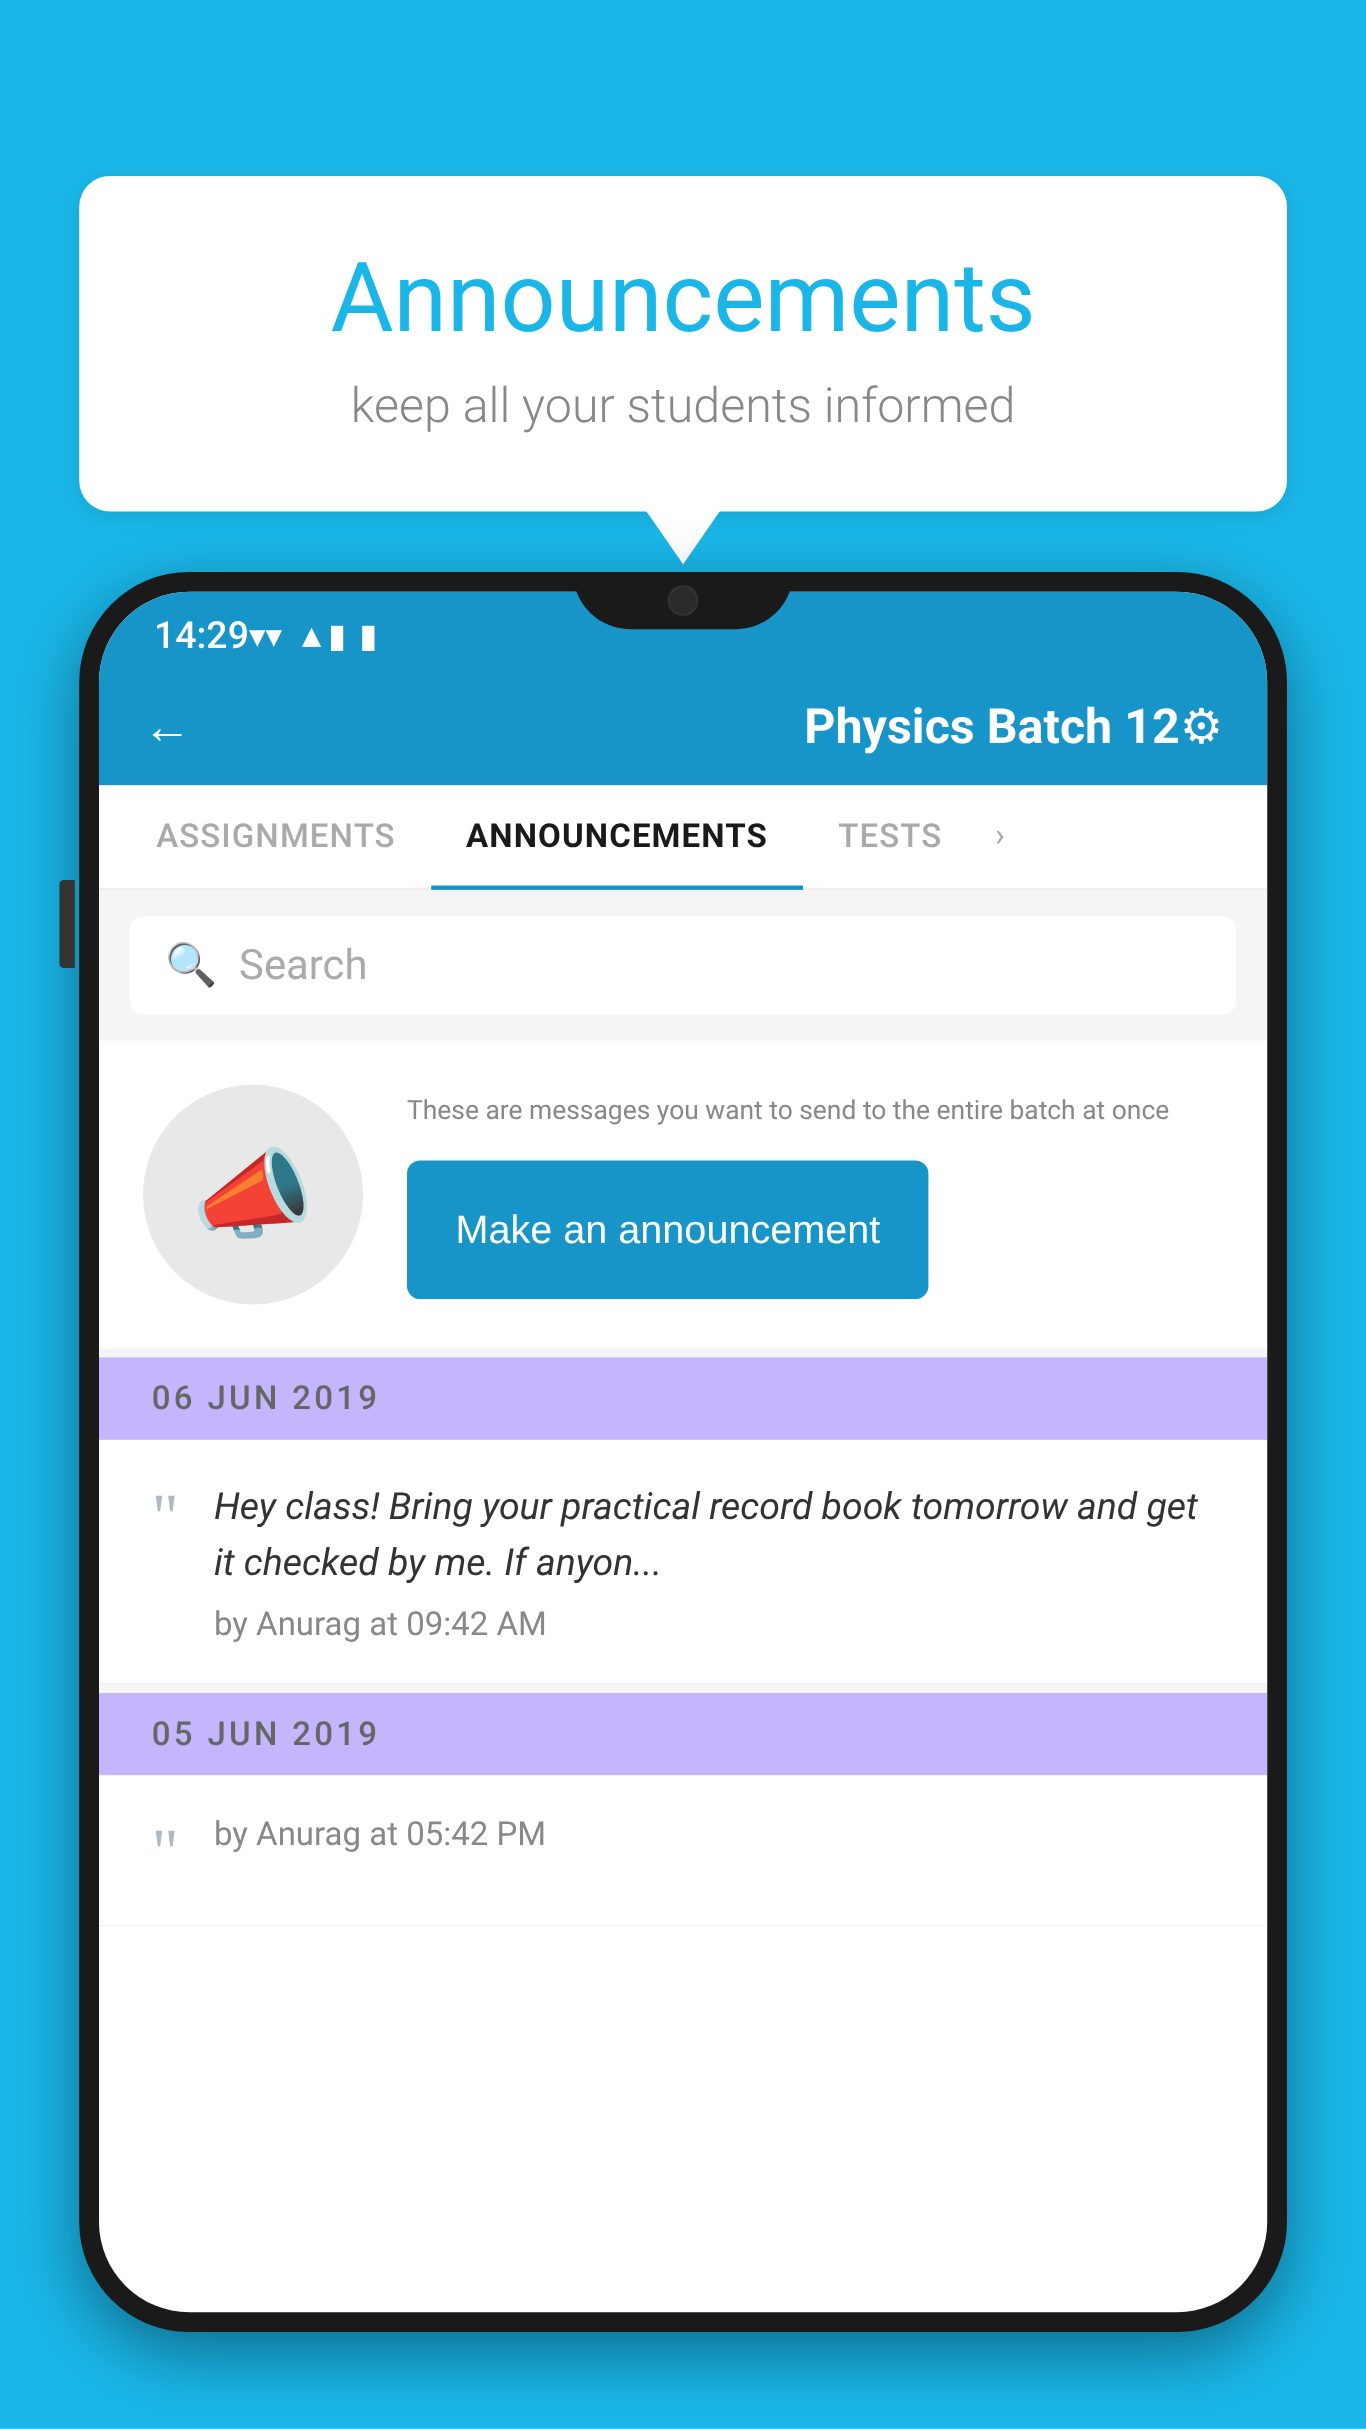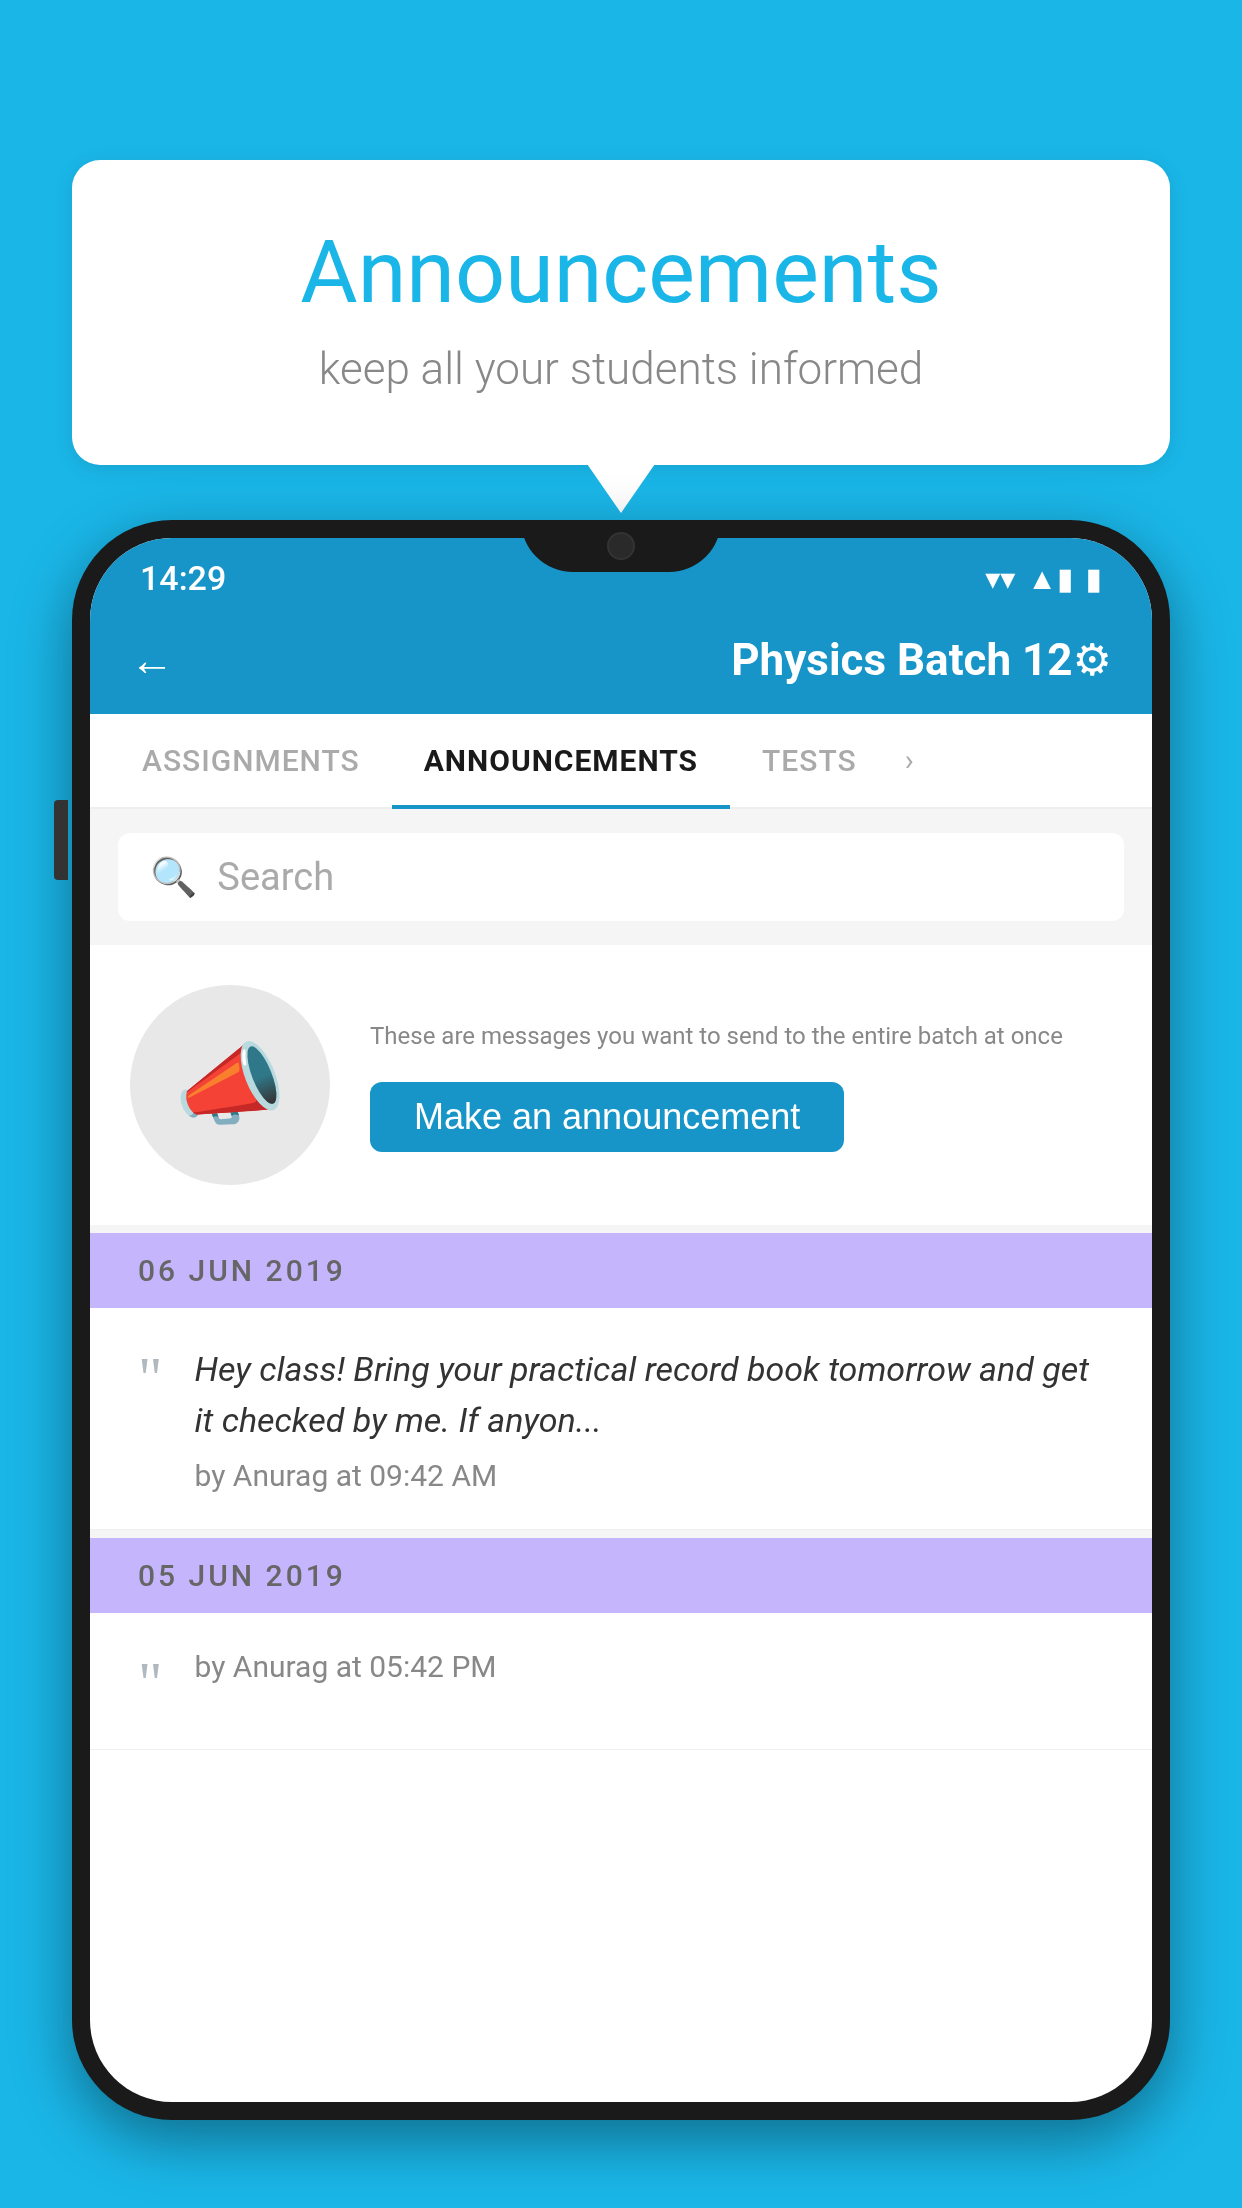--- a/index.html
+++ b/index.html
@@ -123,21 +123,20 @@
       transform: translateX(-50%);
       border: 2px solid #333;
     }
 
     
     .status-bar {
       background: #1795c8;
       height: 72px;
       display: flex;
       align-items: center;
-      justify-content: space-between;
       padding: 0 50px;
       padding-top: 8px;
     }
 
     .status-time {
       color: white;
       font-size: 34px;
       font-weight: 500;
     }
 
@@ -294,21 +293,21 @@
       font-size: 24px;
       line-height: 1.5;
       margin-bottom: 28px;
     }
 
     .make-announcement-btn {
       background: #1795c8;
       color: white;
       border: none;
       border-radius: 12px;
-      padding: 14px 44px;
+      padding: 42px 44px;
       font-size: 36px;
       font-weight: 500;
       cursor: pointer;
     }
 
     
     .date-separator {
       background: #c4b5fd;
       padding: 20px 48px;
       font-size: 30px;

